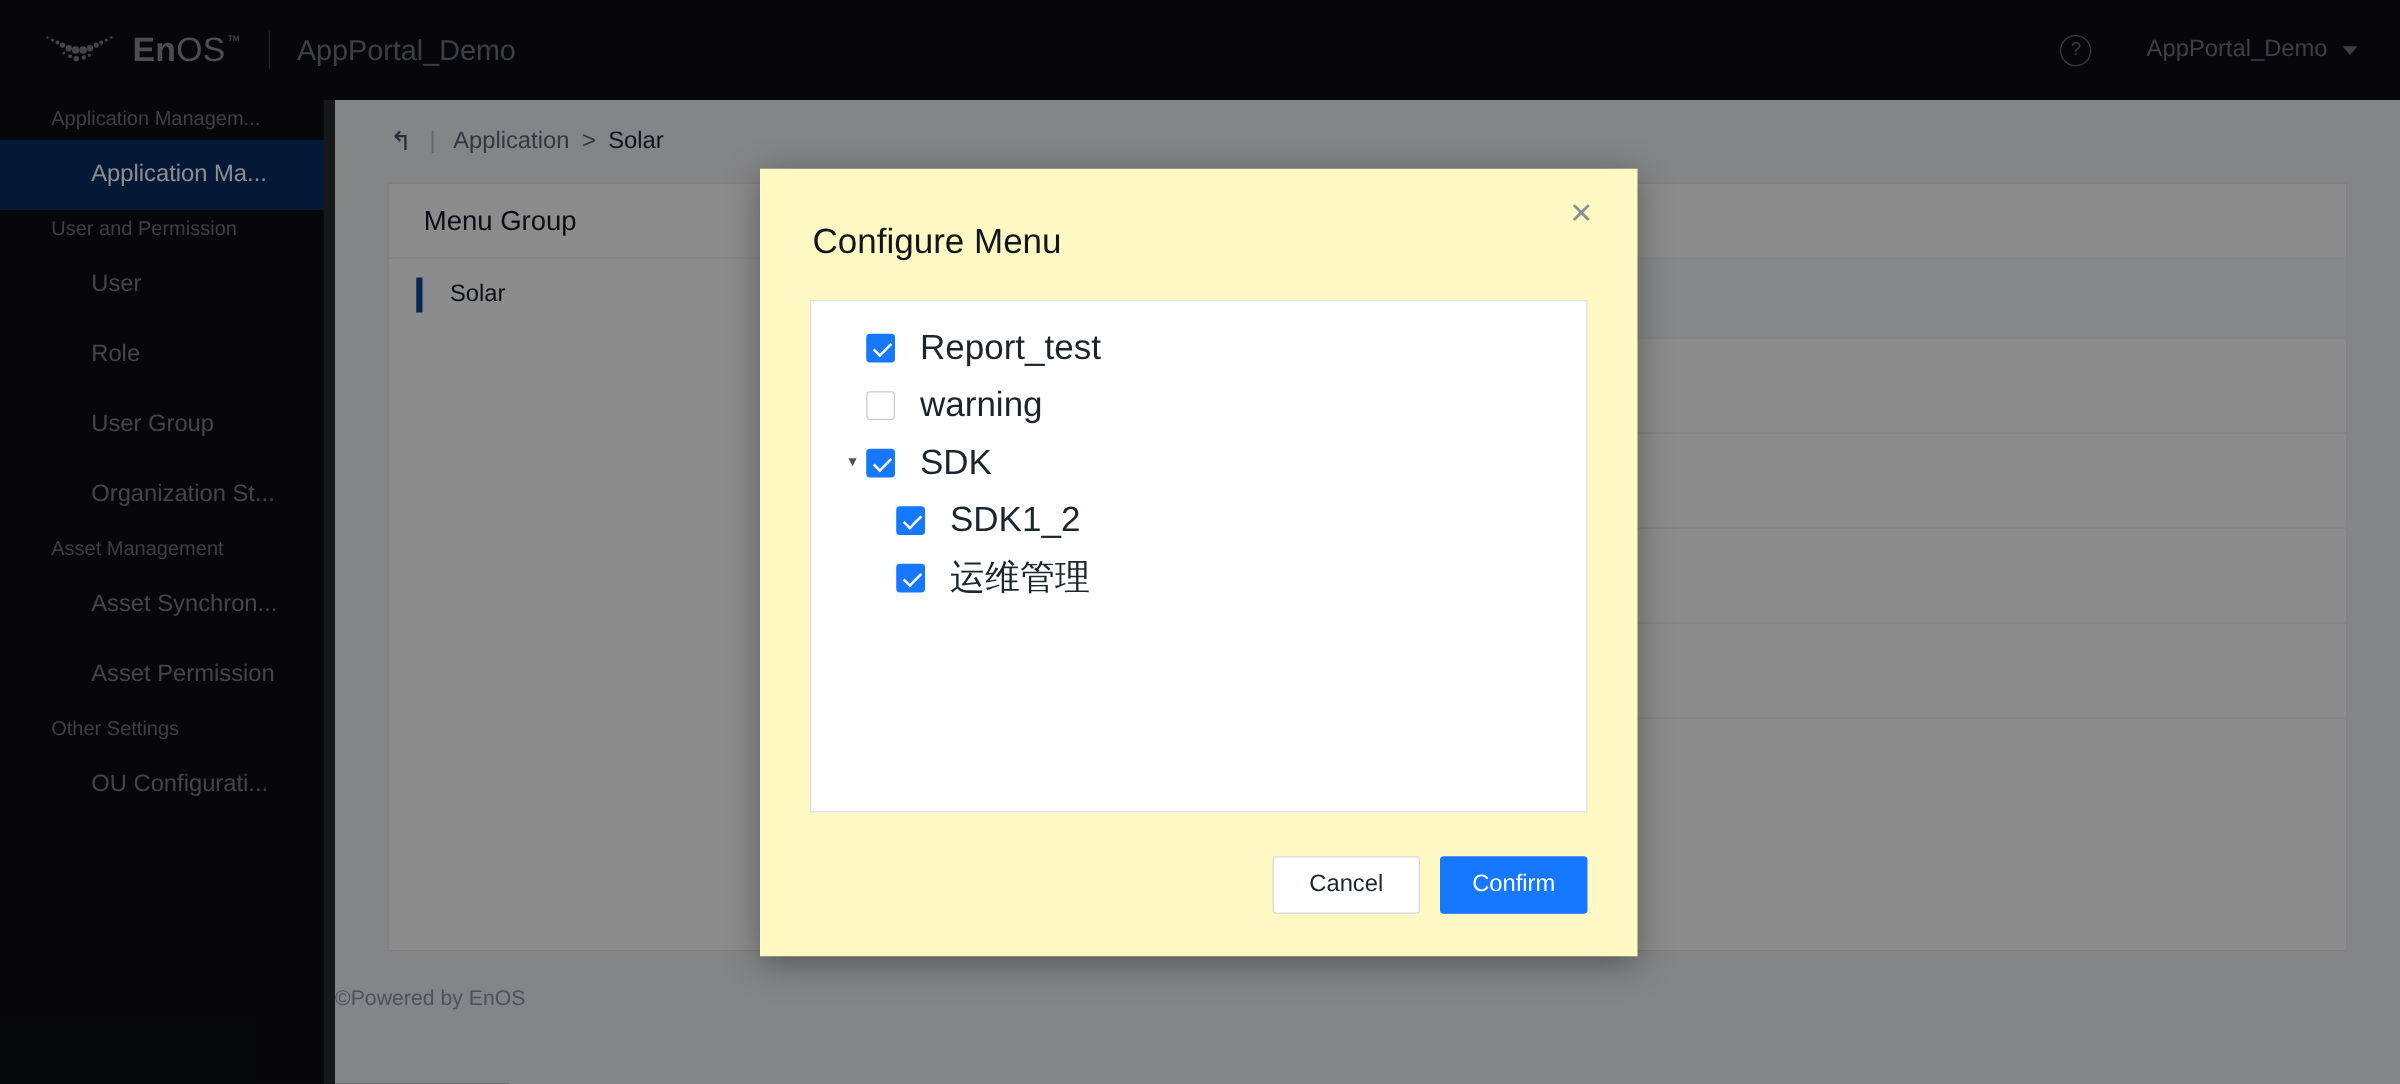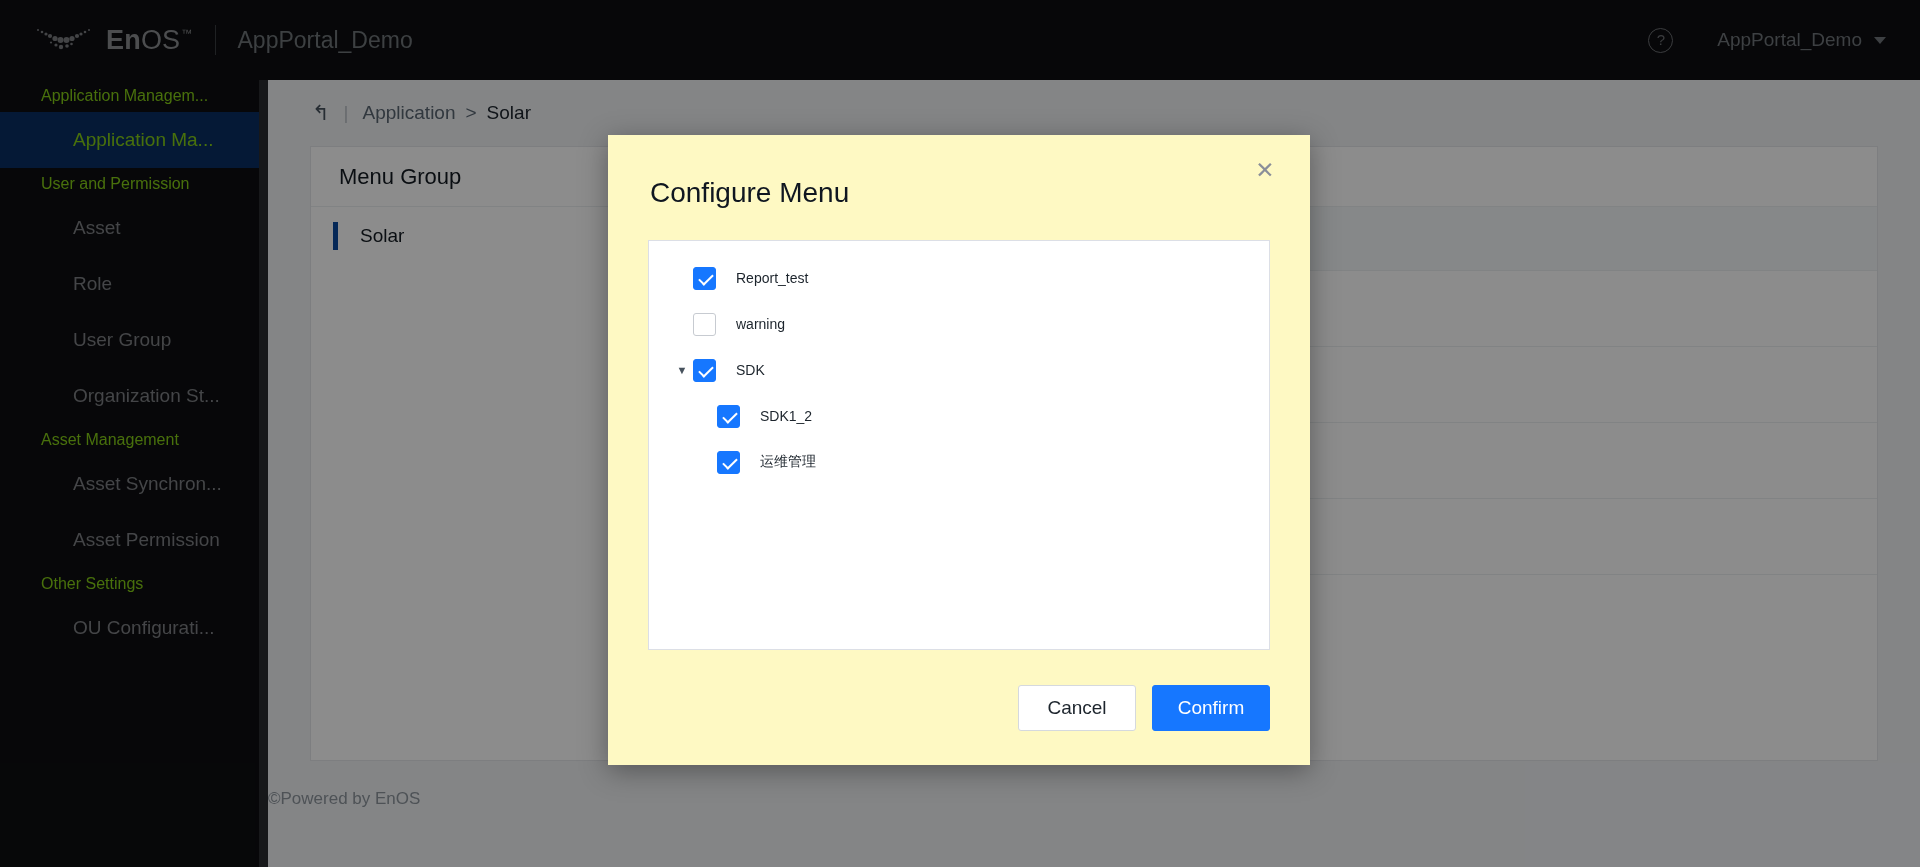--- a/index.html
+++ b/index.html
@@ -45,28 +45,28 @@
     border-left: 6px solid transparent; border-right: 6px solid transparent;
     border-top: 7px solid #70757a;
   }
 
   
   .sidebar {
     position: absolute; left: 0; top: 80px; width: 268px; height: 787px;
     background: #0d0e11; overflow: hidden; z-index: 4;
   }
   .side-group {
-    font-size: 16px; color: #84cc16; padding: 0 0 0 41px;
+    font-size: 16px; color: #737373; padding: 0 0 0 41px;
     height: 32px; line-height: 32px; white-space: nowrap;
   }
   .side-item {
     height: 56px; line-height: 56px; padding-left: 73px;
     font-size: 19px; color: #7d7f83; white-space: nowrap; cursor: pointer;
   }
-  .side-item.active { background: #0a2f63; color: #84cc16; }
+  .side-item.active { background: #0a2f63; color: #ffffff; }
   .sidebar-scroll {
     position: absolute; right: 0; top: 0; width: 9px; height: 787px;
     background: #2b2d30;
   }
 
   
   .content {
     position: absolute; left: 268px; top: 80px;
     width: 1652px; height: 787px; background: #f0f2f5; overflow: hidden;
   }
@@ -147,21 +147,21 @@
     width: 23px; height: 23px; border-radius: 3px;
     border: 1.5px solid #c7cbd1; background: #fff;
     margin-right: 20px; position: relative; flex: none; cursor: pointer;
   }
   .cbox.checked { background: #1677ff; border-color: #1677ff; }
   .cbox.checked::after {
     content: ""; position: absolute; left: 7.5px; top: 3.5px;
     width: 6px; height: 12px; border: solid #fff;
     border-width: 0 2.4px 2.4px 0; transform: rotate(45deg);
   }
-  .tree-label { font-size: 14px; color: #1c242c; text-align: right; }
+  .tree-label { font-size: 28px; color: #1c242c; text-align: right; }
 
   .modal-footer {
     position: absolute; right: 40px; bottom: 34px;
     display: flex; align-items: center; gap: 16px;
   }
   .btn {
     height: 46px; min-width: 118px; padding: 0 22px;
     font-size: 19px; border-radius: 3px; cursor: pointer;
     display: flex; align-items: center; justify-content: center;
     font-family: "Liberation Sans", sans-serif;
@@ -213,21 +213,21 @@
       <div class="user-name">AppPortal_Demo</div>
       <div class="caret-down"></div>
     </div>
   </div>
 
   <div class="sidebar">
     <div id="sidebar-list">
         <div class="side-group">Application Managem...</div>
         <div class="side-item active">Application Ma...</div>
         <div class="side-group">User and Permission</div>
-        <div class="side-item">Asset</div>
+        <div class="side-item">User</div>
         <div class="side-item">Role</div>
         <div class="side-item">User Group</div>
         <div class="side-item">Organization St...</div>
         <div class="side-group">Asset Management</div>
         <div class="side-item">Asset Synchron...</div>
         <div class="side-item">Asset Permission</div>
         <div class="side-group">Other Settings</div>
         <div class="side-item">OU Configurati...</div>
       </div>
     <div class="sidebar-scroll"></div>

